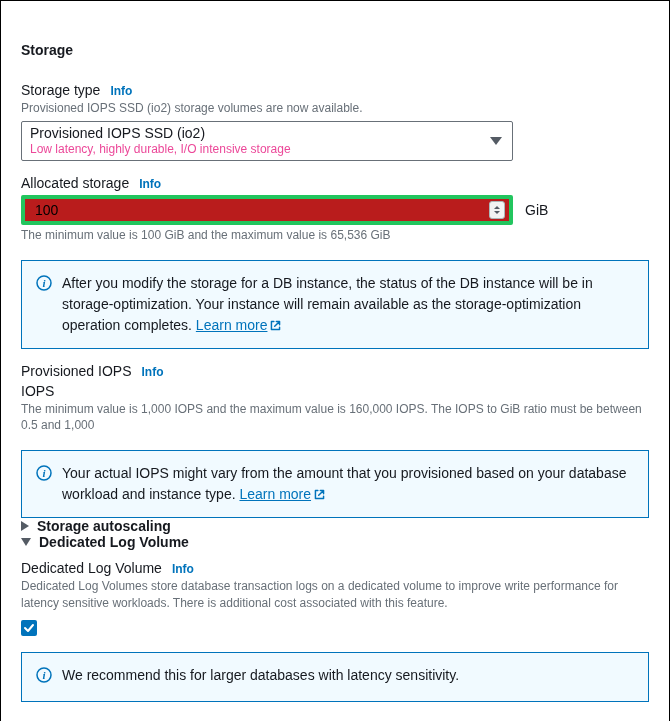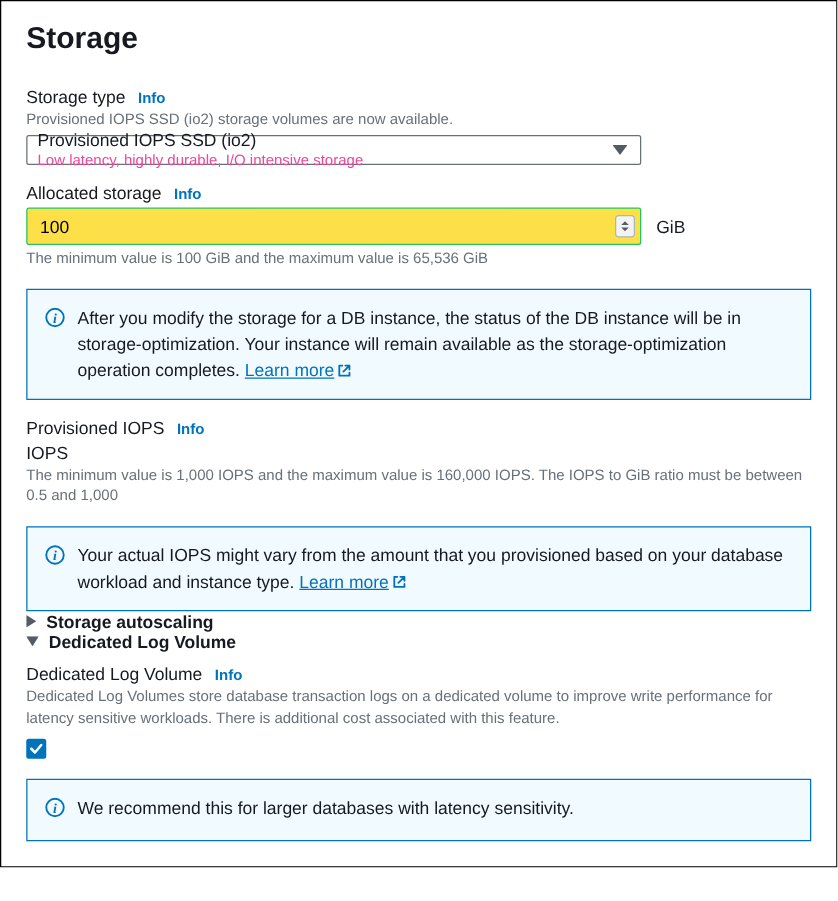--- a/index.html
+++ b/index.html
@@ -12,22 +12,23 @@
   }
   .panel {
     width: 670px;
     border: 1px solid #000;
     padding: 0;
   }
   .panel-header {
     padding: 16px 20px 10px 20px;
   }
   .panel-title {
-    font-size: 24px;
+    font-size: 14px;
     font-weight: 700;
+    margin-top: 25px;
   }
   .panel-body {
     padding: 0 20px 20px 20px;
   }
   .field { margin-top: 14px; }
   .field-label-row { display: flex; align-items: baseline; gap: 10px; }
   .field-label { font-size: 14px; font-weight: 400; color: #16191f; }
   .info-link {
     font-size: 12px;
     font-weight: 700;
@@ -40,21 +41,21 @@
     margin-top: 2px;
     line-height: 1.4;
   }
   .select-wrap {
     margin-top: 4px;
     position: relative;
     border: 1px solid #687078;
     border-radius: 2px;
     background: #fff;
     width: 492px;
-    height: 24px;
+    height: 40px;
     display: flex;
     align-items: center;
     padding: 4px 30px 4px 8px;
     cursor: pointer;
   }
   .select-inner { display: flex; flex-direction: column; line-height: 1.2; }
   .select-value { font-size: 14px; }
   .select-sub { font-size: 12px; color: #ec4899; }
   .caret {
     position: absolute;
@@ -63,29 +64,29 @@
     transform: translateY(-50%);
   }
   .caret svg { display: block; }
   .input-row {
     display: flex;
     align-items: center;
     gap: 12px;
     margin-top: 4px;
   }
   .num-input {
-    border: 1px solid #22c55e;
+    border: 4px solid #22c55e;
     border-radius: 2px;
     width: 492px;
     height: 30px;
     display: flex;
     align-items: center;
     padding: 0 26px 0 8px;
     position: relative;
-    background: #fde047;
+    background: #b91c1c;
   }
   .num-input input {
     border: none;
     outline: none;
     width: 100%;
     font-size: 14px;
     font-family: inherit;
     background: transparent;
   }
   .spinner {

